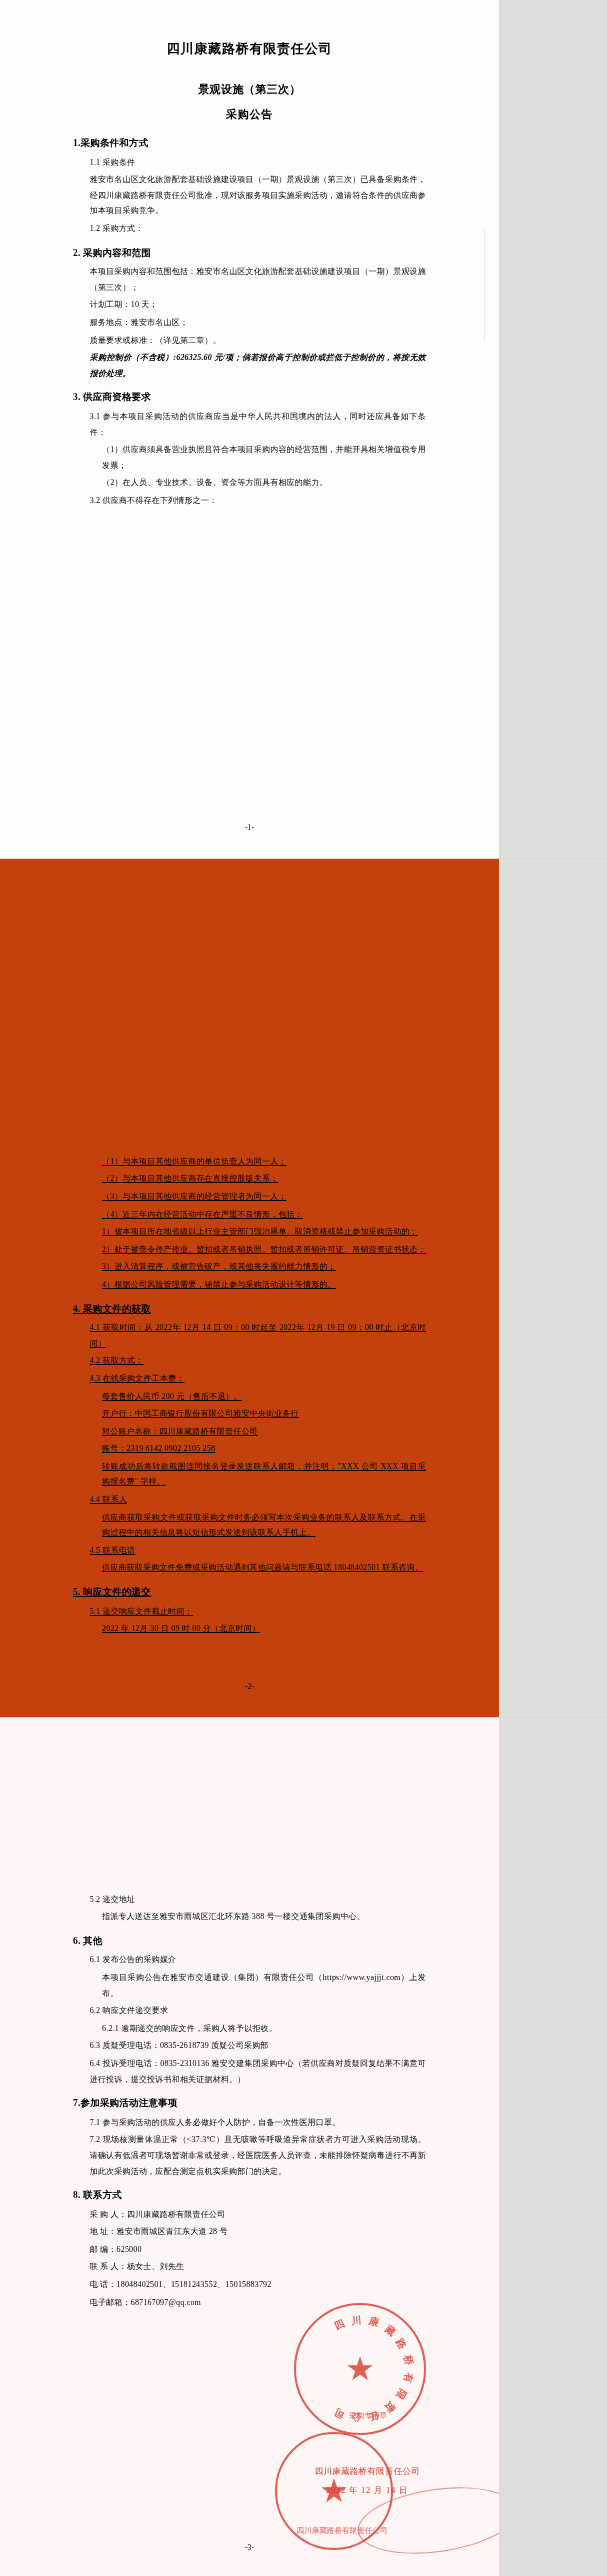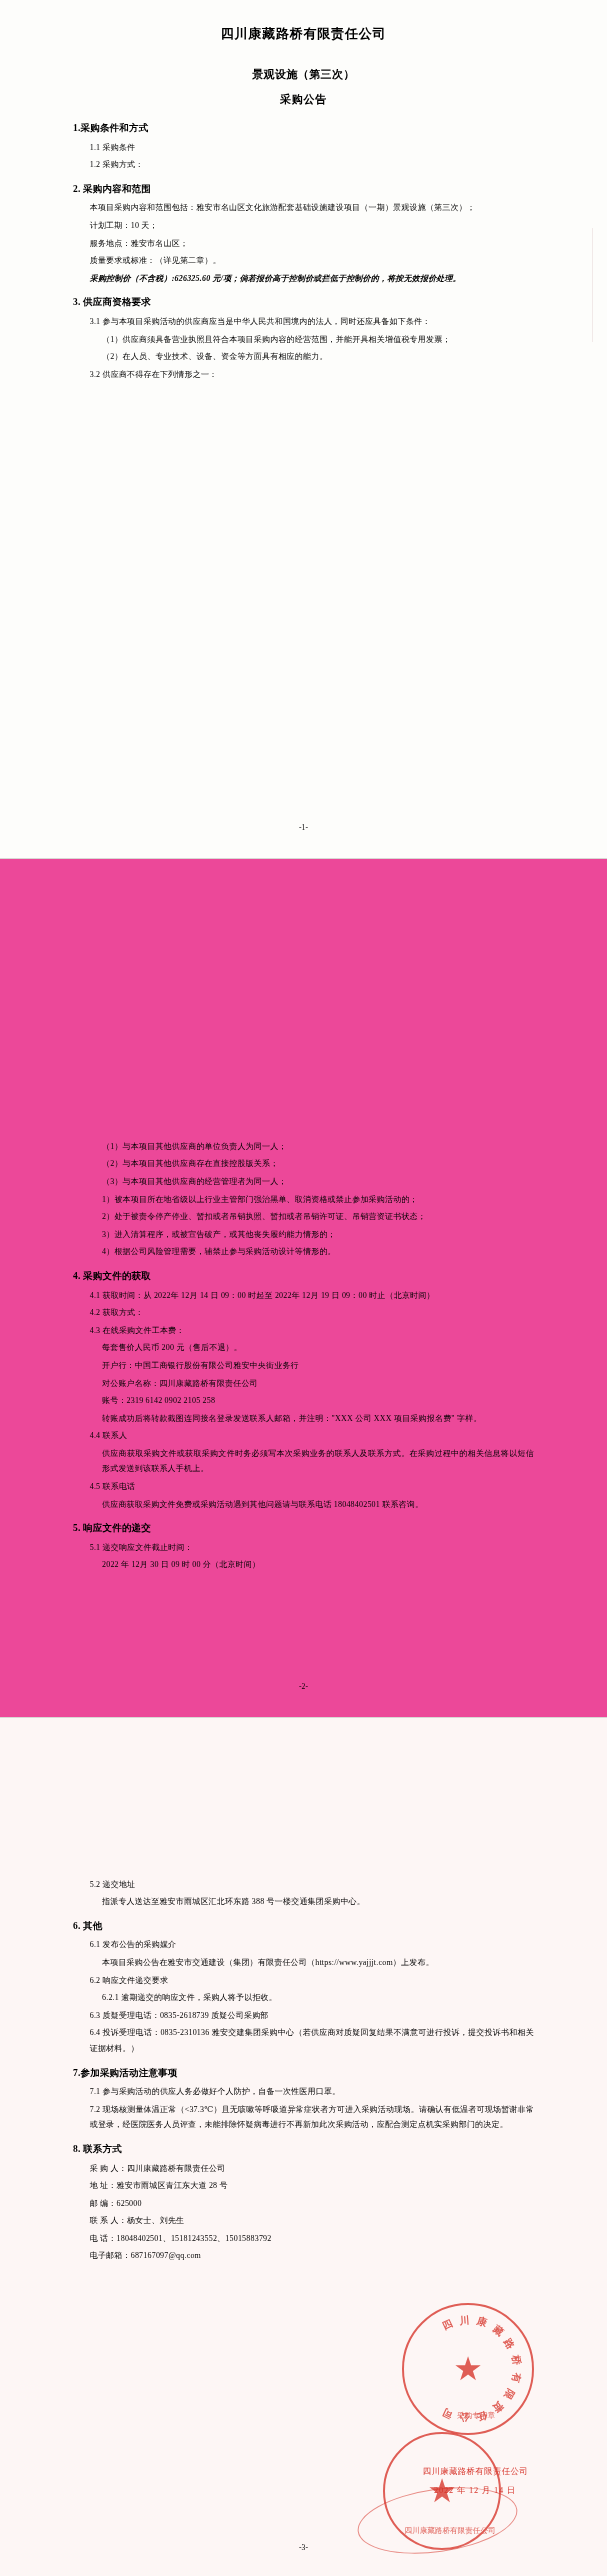--- a/index.html
+++ b/index.html
@@ -6,28 +6,28 @@
     margin: 0;
     padding: 0;
     background: #dededa;
   }
   body {
     width: 607px;
     font-family: "Liberation Serif", "DejaVu Serif", serif;
   }
   .page {
     position: relative;
-    width: 607px;
+    width: 499px;
     background: #ffffff;
     box-sizing: border-box;
-    padding: 20px 73px 23px 73px;
+    padding: 35px 73px 23px 73px;
     overflow: hidden;
   }
   .page.p1 { height: 858px; background: #fdfdfb; }
-  .page.p2 { height: 858px; background: #ec4899; }
+  .page.p2 { height: 858px; background: #c2410c; text-decoration: underline; }
   .page.p3 { height: 860px; background: #fdf6f5; }
   .gap { height: 0.8px; background: #d8d8d4; }
 
   .company {
     text-align: center;
     font-size: 13px;
     font-weight: bold;
     letter-spacing: 0.8px;
     margin: 4.6px 0 21px 0;
   }
@@ -152,20 +152,21 @@
 
 <div class="page p1">
   <div class="edge-mark"></div>
 
   <div class="company">四川康藏路桥有限责任公司</div>
   <div class="proj-title">景观设施（第三次）</div>
   <div class="notice-title">采购公告</div>
 
   <h2 class="sec">1.采购条件和方式</h2>
   <p class="para ind2">1.1 采购条件</p>
+  <p class="para ind2">雅安市名山区文化旅游配套基础设施建设项目（一期）景观设施（第三次）已具备采购条件，经四川康藏路桥有限责任公司批准，现对该服务项目实施采购活动，邀请符合条件的供应商参加本项目采购竞争。</p>
   <p class="para ind2">1.2 采购方式：</p>
 
   <h2 class="sec">2. 采购内容和范围</h2>
   <p class="para ind2">本项目采购内容和范围包括：雅安市名山区文化旅游配套基础设施建设项目（一期）景观设施（第三次）；</p>
   <p class="para ind2">计划工期：10 天；</p>
   <p class="para ind2">服务地点：雅安市名山区；</p>
   <p class="para ind2">质量要求或标准：（详见第二章）。</p>
   <p class="para ind2 b">采购控制价（不含税）:626325.60 元/项；倘若报价高于控制价或拦低于控制价的，将按无效报价处理。</p>
 
   <h2 class="sec">3. 供应商资格要求</h2>
@@ -180,20 +181,21 @@
 <div class="gap"></div>
 
 <div class="page p2">
   <div class="blank-band"></div>
   <div class="blank-band"></div>
   <div style="height:152px"></div>
 
   <p class="para ind3">（1）与本项目其他供应商的单位负责人为同一人；</p>
   <p class="para ind3">（2）与本项目其他供应商存在直接控股版关系；</p>
   <p class="para ind3">（3）与本项目其他供应商的经营管理者为同一人；</p>
+  <p class="para ind3">（4）近三年内在经营活动中存在严重不良情形，包括：</p>
   <p class="para ind3">1）被本项目所在地省级以上行业主管部门强治黑单、取消资格或禁止参加采购活动的；</p>
   <p class="para ind3">2）处于被责令停产停业、暂扣或者吊销执照、暂扣或者吊销许可证、吊销营资证书状态；</p>
   <p class="para ind3">3）进入清算程序，或被宣告破产，或其他丧失履约能力情形的；</p>
   <p class="para ind3">4）根据公司风险管理需要，辅禁止参与采购活动设计等情形的。</p>
 
   <h2 class="sec">4. 采购文件的获取</h2>
   <p class="para ind2">4.1 获取时间：从 2022年 12月 14 日 09：00 时起至 2022年 12月 19 日 09：00 时止（北京时间）</p>
   <p class="para ind2">4.2 获取方式：</p>
   <p class="para ind2">4.3 在线采购文件工本费：</p>
   <p class="para ind3">每套售价人民币 200 元（售后不退）。</p>

